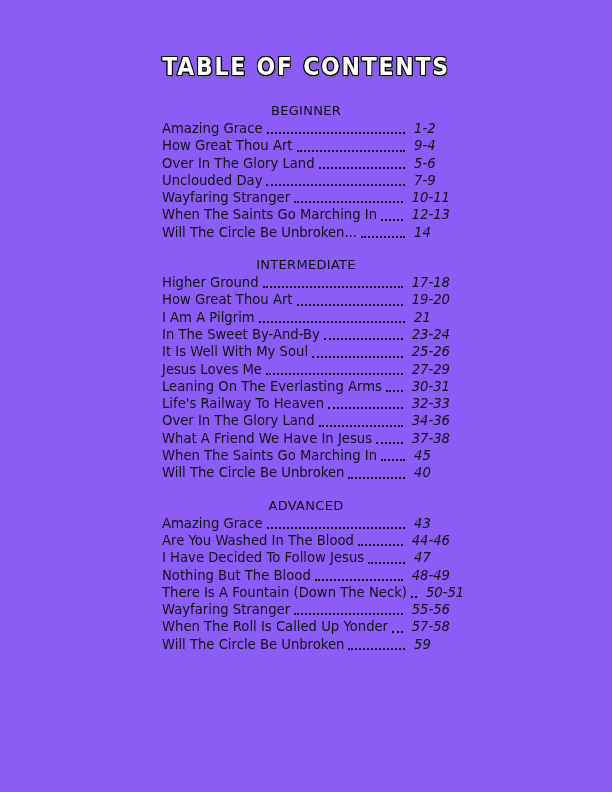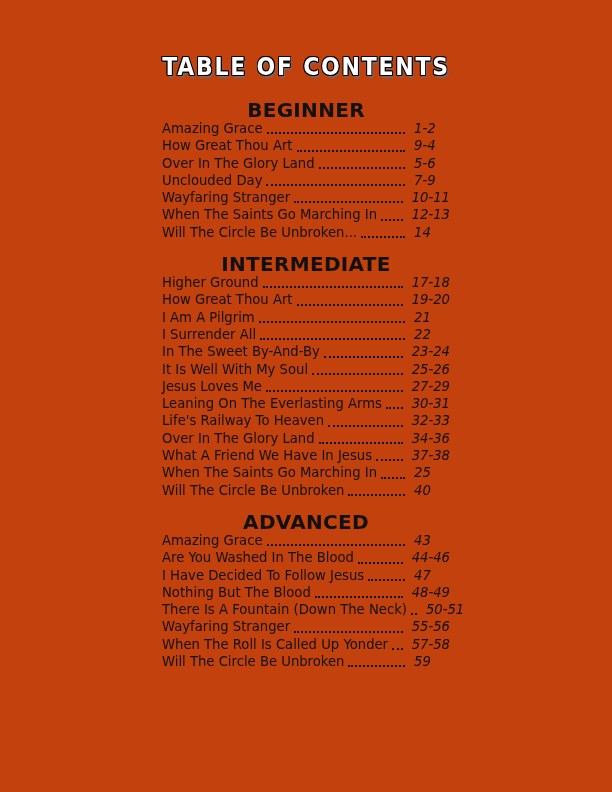--- a/index.html
+++ b/index.html
@@ -4,21 +4,21 @@
 <style>
   html, body {
     margin: 0;
     padding: 0;
     background: #ffffff;
   }
   .page {
     position: relative;
     width: 612px;
     height: 792px;
-    background: #c2410c;
+    background: #8b5cf6;
     color: #111111;
     font-family: "DejaVu Sans", sans-serif;
     overflow: hidden;
   }
   .title {
     margin: 0;
     padding-top: 52px;
     text-align: center;
     font-size: 25px;
     font-weight: bold;
@@ -36,22 +36,22 @@
   .toc {
     width: 288px;
     margin: 21px auto 0 auto;
     font-size: 13.2px;
   }
   .section { margin-bottom: 15px; }
   .section:last-child { margin-bottom: 0; }
   .section-header {
     margin: 0 0 1px 0;
     text-align: center;
-    font-size: 20px;
-    font-weight: bold;
+    font-size: 13px;
+    font-weight: normal;
     line-height: 17px;
     letter-spacing: 0.3px;
   }
   .row {
     display: flex;
     align-items: flex-end;
     height: 17.3px;
     line-height: 17.3px;
     white-space: nowrap;
   }
@@ -124,25 +124,20 @@
           <span class="song">How Great Thou Art</span>
           <span class="leader"></span>
           <span class="pages">19-20</span>
         </div>
         <div class="row">
           <span class="song">I Am A Pilgrim</span>
           <span class="leader"></span>
           <span class="pages">21</span>
         </div>
         <div class="row">
-          <span class="song">I Surrender All</span>
-          <span class="leader"></span>
-          <span class="pages">22</span>
-        </div>
-        <div class="row">
           <span class="song">In The Sweet By-And-By</span>
           <span class="leader"></span>
           <span class="pages">23-24</span>
         </div>
         <div class="row">
           <span class="song">It Is Well With My Soul</span>
           <span class="leader"></span>
           <span class="pages">25-26</span>
         </div>
         <div class="row">
@@ -166,21 +161,21 @@
           <span class="pages">34-36</span>
         </div>
         <div class="row">
           <span class="song">What A Friend We Have In Jesus</span>
           <span class="leader"></span>
           <span class="pages">37-38</span>
         </div>
         <div class="row">
           <span class="song">When The Saints Go Marching In</span>
           <span class="leader"></span>
-          <span class="pages">25</span>
+          <span class="pages">45</span>
         </div>
         <div class="row">
           <span class="song">Will The Circle Be Unbroken</span>
           <span class="leader"></span>
           <span class="pages">40</span>
         </div>
       </div>
       <div class="section">
         <h2 class="section-header">ADVANCED</h2>
         <div class="row">

